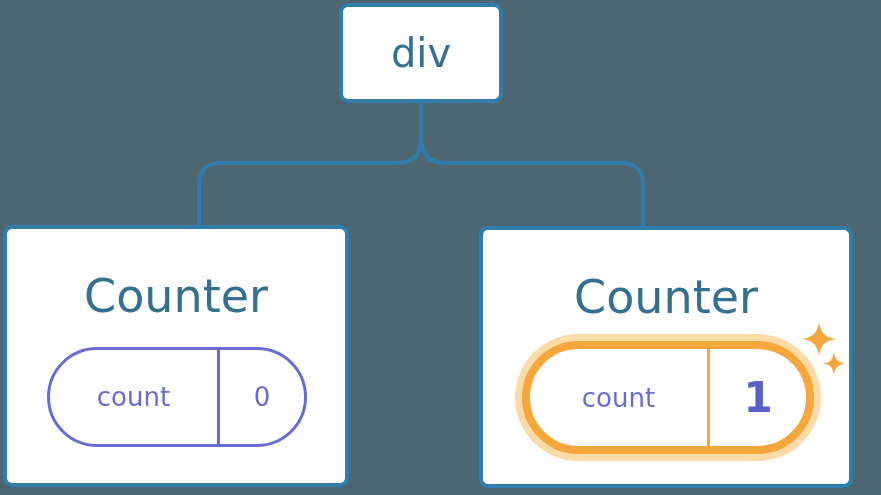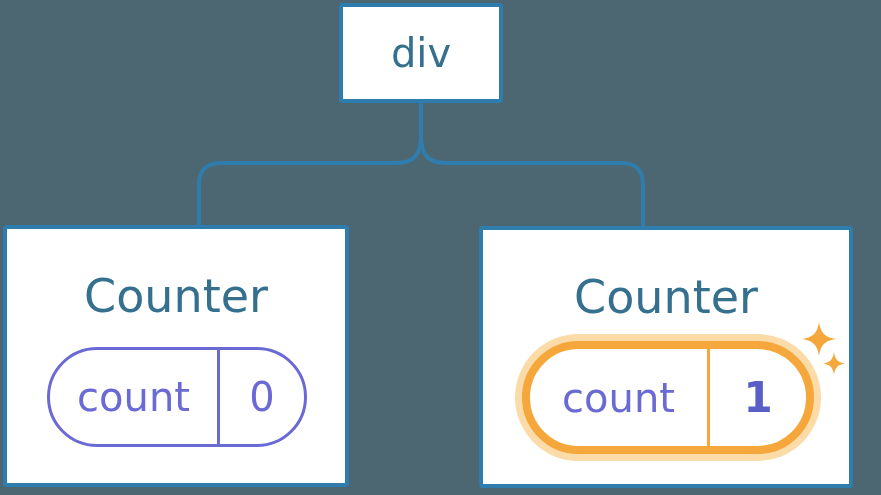--- a/index.html
+++ b/index.html
@@ -29,21 +29,21 @@
   .connectors {
     position: absolute;
     left: 0; top: 0;
     width: 881px; height: 495px;
     pointer-events: none;
   }
   .node {
     position: absolute;
     background: var(--node-fill, #FFFFFF);
     border: 4px solid var(--node-border, #2E7DAD);
-    border-radius: 3px;
+    border-radius: 9px;
   }
   .root-node {
     left: 339px; top: 3px;
     width: 164px; height: 100px;
     display: flex;
     align-items: center;
     justify-content: center;
   }
   .root-label {
     color: var(--node-title, #35708E);
@@ -83,21 +83,21 @@
     display: flex;
     align-items: center;
     justify-content: center;
   }
   .key-cell { width: 170px; }
   .pill-plain .key-cell { border-right: 3px solid var(--state-accent, #6A6AD4); }
   .pill-highlighted .key-cell { width: 180px; border-right: 3px solid var(--highlight-accent, #F5A73B); }
   .value-cell { flex: 1; }
   .key-label, .value-label {
     color: var(--state-accent, #6A6AD4);
-    font-size: 40px;
+    font-size: 26px;
     line-height: 1;
   }
   .value-label-bold {
     color: var(--state-value-highlight, #5A5FC8);
     font-size: 42px;
     font-weight: 700;
     line-height: 1;
   }
   .sparkles {
     position: absolute;

